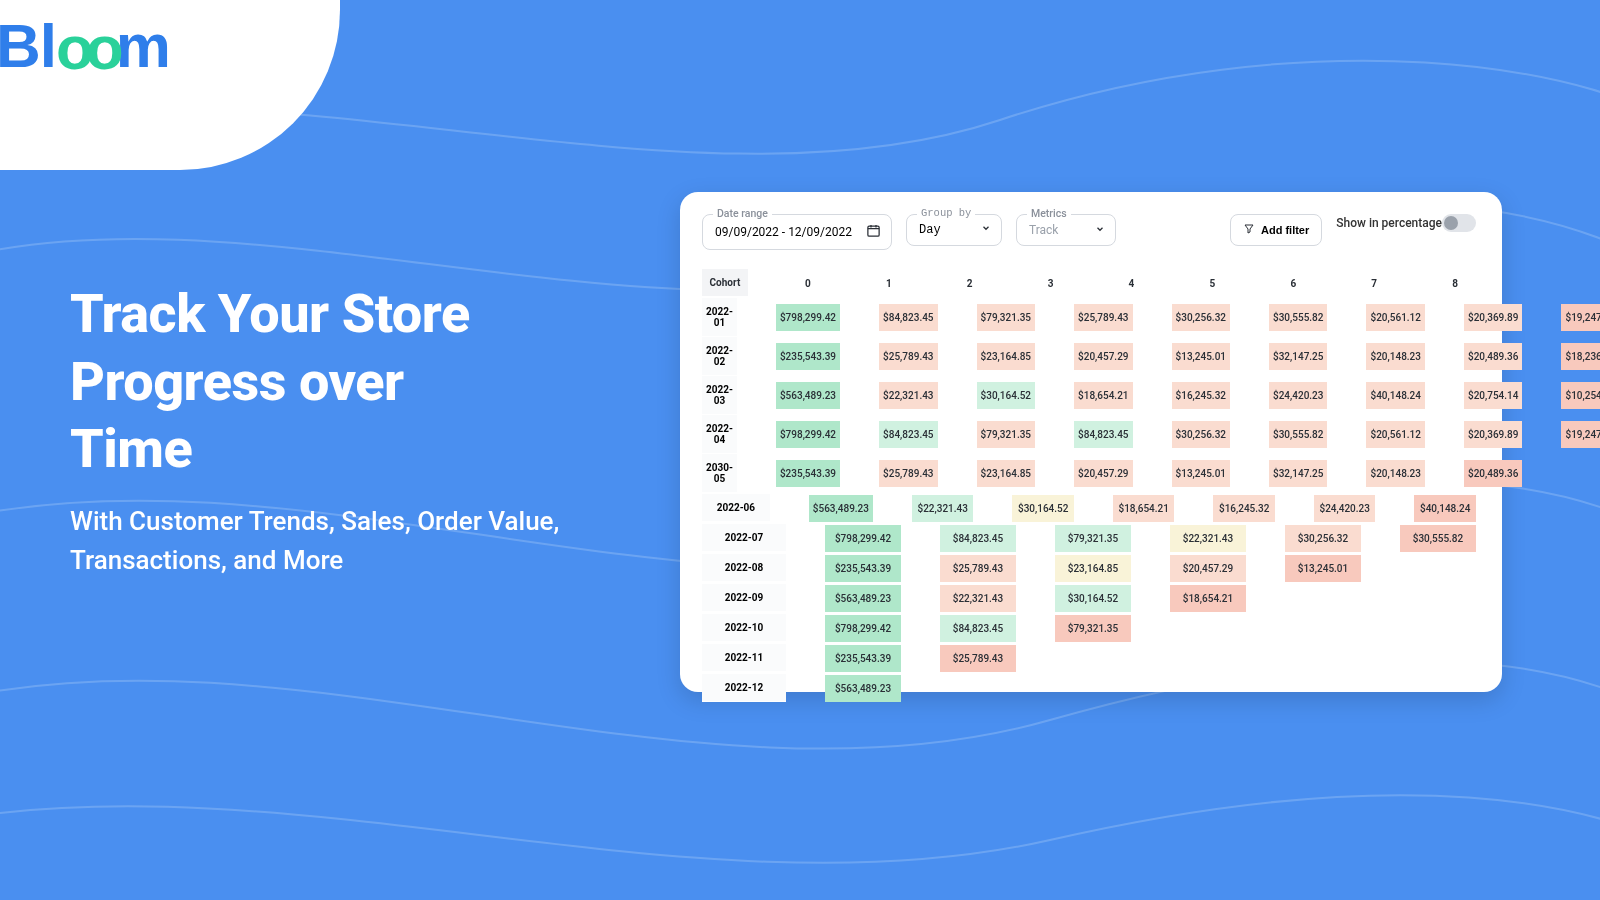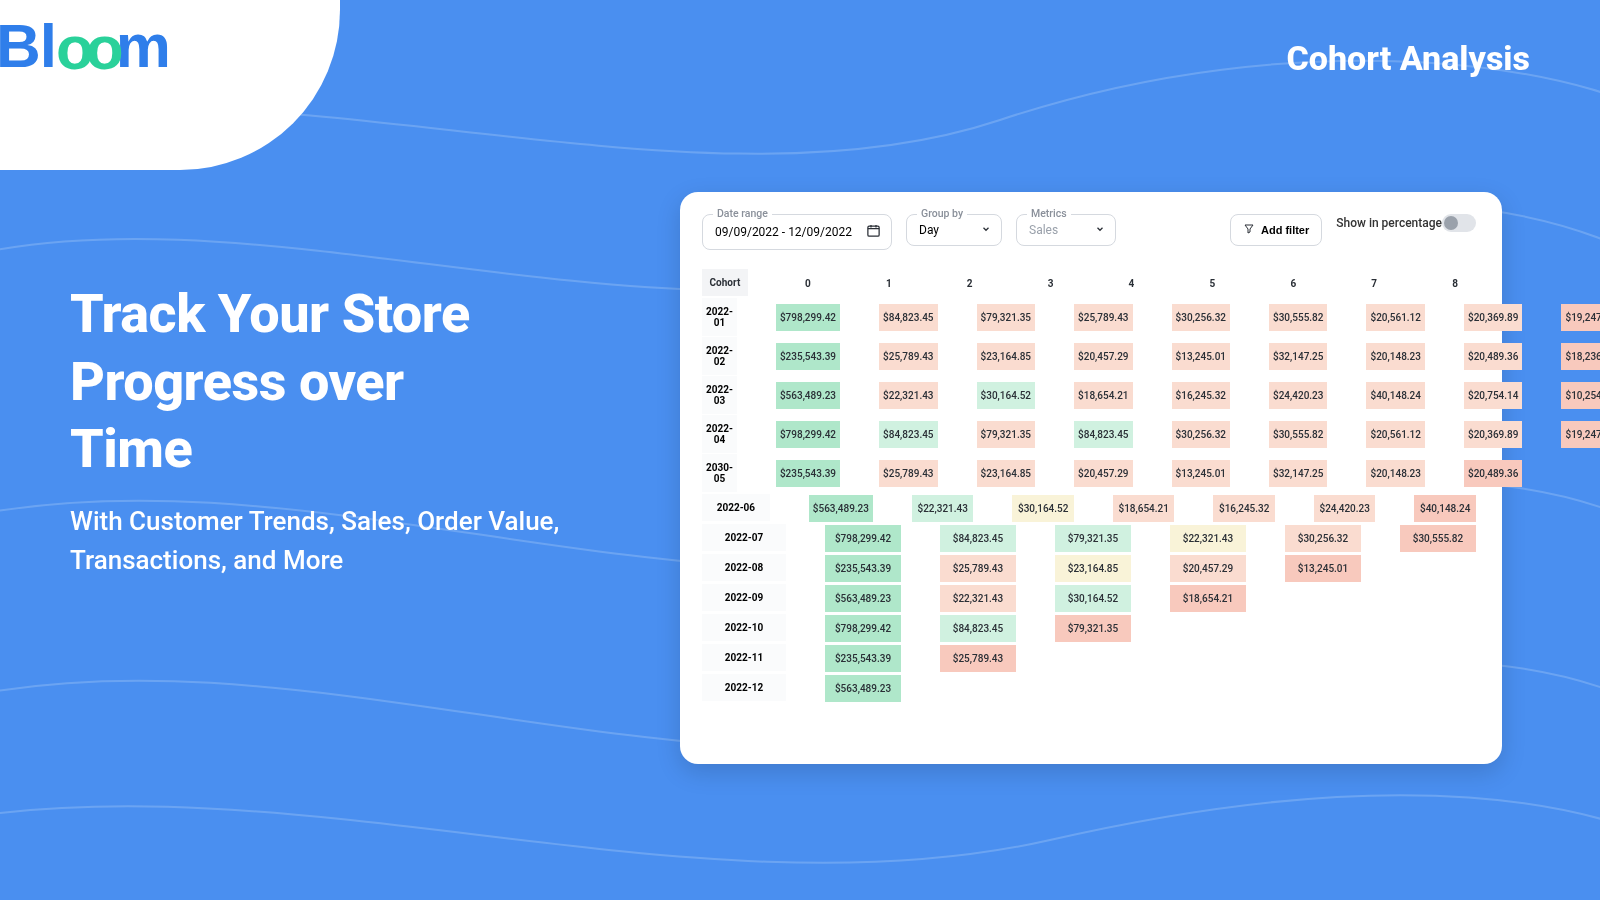--- a/index.html
+++ b/index.html
@@ -43,41 +43,41 @@
   .hero {
     position: absolute; left: 70px; top: 280px; width: 560px;
     color: #fff;
   }
   .hero h1 { font-size: 54px; font-weight: 800; line-height: 1.25; letter-spacing: -0.5px; }
   .hero p  { margin-top: 19px; font-size: 26px; font-weight: 500; line-height: 1.5; }
 
   
   .panel {
     position: absolute; top: 192px; left: 680px;
-    width: 822px; height: 572px;
+    width: 822px; height: 500px;
     background: #fff; border-radius: 18px;
     box-shadow: 0 8px 24px rgba(0,0,0,0.15);
     padding: 22px 26px 18px 22px;
   }
   .toolbar {
     display: flex; align-items: flex-start; gap: 14px;
     position: relative;
   }
   .field {
     position: relative;
     border: 1px solid #d5d9df;
     border-radius: 8px;
     display: flex; align-items: center;
     padding: 8px 10px 8px 12px;
     font-size: 12px;
     gap: 10px;
     background: #fff;
   }
   .field.date { width: 190px; justify-content: space-between; }
-  .field.group { width: 96px; justify-content: space-between; }
+  .field.group { width: 96px; justify-content: space-between; font-family: Liberation Mono, monospace; }
   .field.metrics { width: 100px; justify-content: space-between; color: #9aa1ab; }
   .field-label {
     position: absolute; top: -8px; left: 10px;
     background: #fff; padding: 0 4px;
     font-size: 10.5px; color: #8a909a; font-weight: 500;
   }
   .toolbar-spacer { flex: 1; }
   .btn {
     border: 1px solid #d5d9df; border-radius: 8px;
     padding: 8px 12px; font-size: 11px; font-weight: 600;
@@ -131,21 +131,20 @@
       <path d="M-50 820 C 300 760, 700 920, 1050 840 S 1600 800, 1700 860" stroke="#cfe3fb" stroke-width="2" fill="none"></path>
     </svg>
   </div>
 
   <div class="logo-corner">
     <div class="logo">
       <span class="bl">Bl</span><span class="oo">oo</span><span class="m">m</span>
     </div>
   </div>
 
-  <div class="page-title">Cohort Analysis</div>
 
   <div class="hero">
     <h1>
       <span>Track Your  Store</span><br>
       <span>Progress over</span><br>
       <span>Time</span>
     </h1>
     <p>With Customer Trends, Sales, Order Value, Transactions, and More</p>
   </div>
 
@@ -168,21 +167,21 @@
         <span>Day</span>
         <span>
           <svg class="chev" viewBox="0 0 24 24" fill="none" stroke="#2a2f36" stroke-width="3">
               <path d="M6 9l6 6 6-6"></path>
             </svg>
         </span>
       </div>
 
       <div class="field metrics">
         <span class="field-label">Metrics</span>
-        <span>Sales</span>
+        <span>Track</span>
         <span>
           <svg class="chev" viewBox="0 0 24 24" fill="none" stroke="#2a2f36" stroke-width="3">
               <path d="M6 9l6 6 6-6"></path>
             </svg>
         </span>
       </div>
 
       <div class="toolbar-spacer"></div>
 
       <button class="btn">

